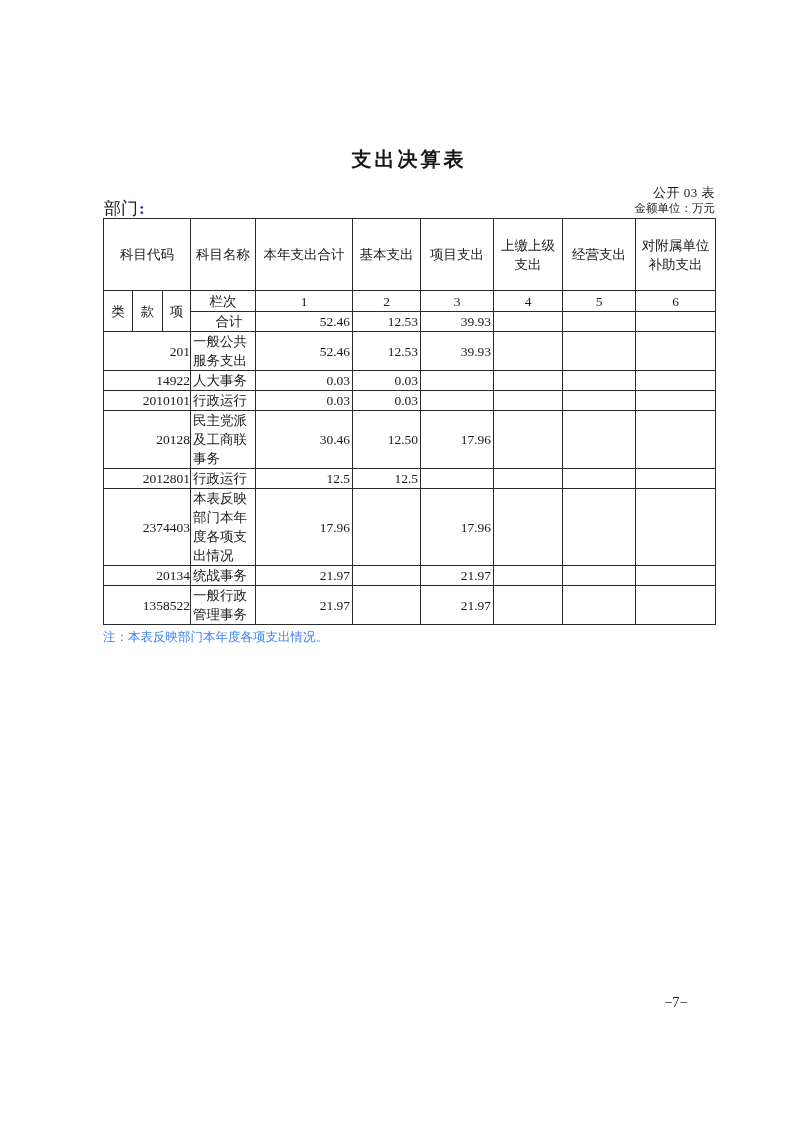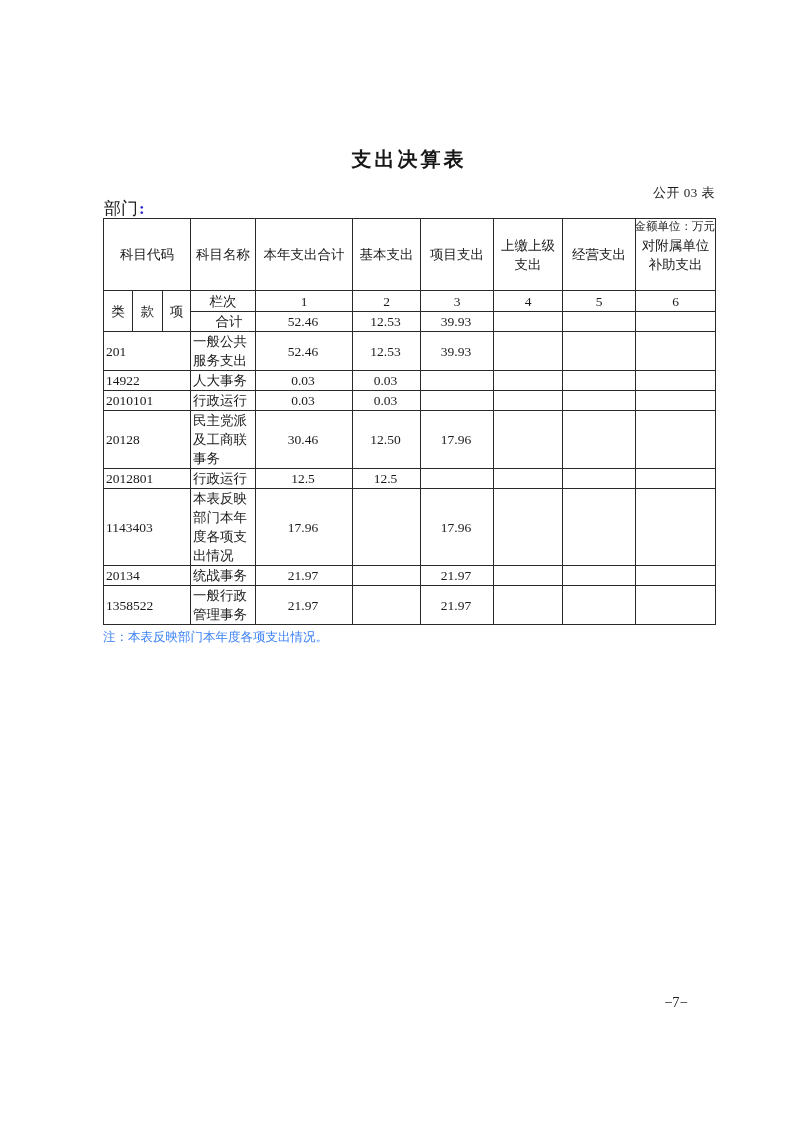--- a/index.html
+++ b/index.html
@@ -17,21 +17,21 @@
     text-align:center;
     font-family:"Liberation Sans","DejaVu Sans",sans-serif;
     font-weight:700; font-size:20px; letter-spacing:3px;
     color:#161616;
   }
   .sheet-label {
     position:absolute; top:184px; right:78px;
     font-size:13px; letter-spacing:0.5px; color:#1c1c1c;
   }
   .unit-label {
-    position:absolute; top:219px; right:78px;
+    position:absolute; top:201px; right:78px;
     font-size:11.5px; color:#1c1c1c;
   }
   .dept-line {
     position:absolute; top:197px; left:104px;
     font-size:17px; color:#1c1c1c;
   }
   .dept-colon { color:#2525c4; font-weight:bold; padding-left:1px; }
 
   table.fin {
     position:absolute; top:218px; left:103px;
@@ -47,23 +47,23 @@
     overflow:hidden;
     color:#1a1a1a;
   }
   tr.h-main { height:72px; }
   tr.h-main th { text-align:center; }
   th.multiline { white-space:pre-line; }
   tr.h-index { height:21px; }
   tr.h-index th { text-align:center; }
   tr.h-total { height:20px; }
   th.total-lbl { text-align:center;padding-left:12px; }
-  td.num { text-align:center; padding-right:2px; }
+  td.num { text-align:right; padding-right:2px; }
   td.bold { font-weight:bold; color:#000; }
-  td.code { text-align:left; padding-left:2px;margin-left:40px; }
+  td.code { text-align:right; padding-left:2px;margin-left:40px; }
   td.name { text-align:left; padding:0 2px; word-break:break-all; }
   tbody tr td { height:20px; }
 
   .note {
     position:absolute; top:629px; left:103px;
     font-size:12.5px; color:#3b82f6;
   }
   .page-number {
     position:absolute; top:994px; left:636px; width:80px;
     text-align:center; font-size:14.5px; color:#1c1c1c;
@@ -174,21 +174,21 @@
           <td colspan="3" class="code">2012801</td>
           <td class="name">行政运行</td>
           <td class="num">12.5</td>
           <td class="num">12.5</td>
           <td class="num"></td>
           <td class="num"></td>
           <td class="num"></td>
           <td class="num"></td>
         </tr>
         <tr>
-          <td colspan="3" class="code">1143403</td>
+          <td colspan="3" class="code">2374403</td>
           <td class="name">本表反映部门本年度各项支出情况</td>
           <td class="num">17.96</td>
           <td class="num"></td>
           <td class="num">17.96</td>
           <td class="num"></td>
           <td class="num"></td>
           <td class="num"></td>
         </tr>
         <tr>
           <td colspan="3" class="code">20134</td>

